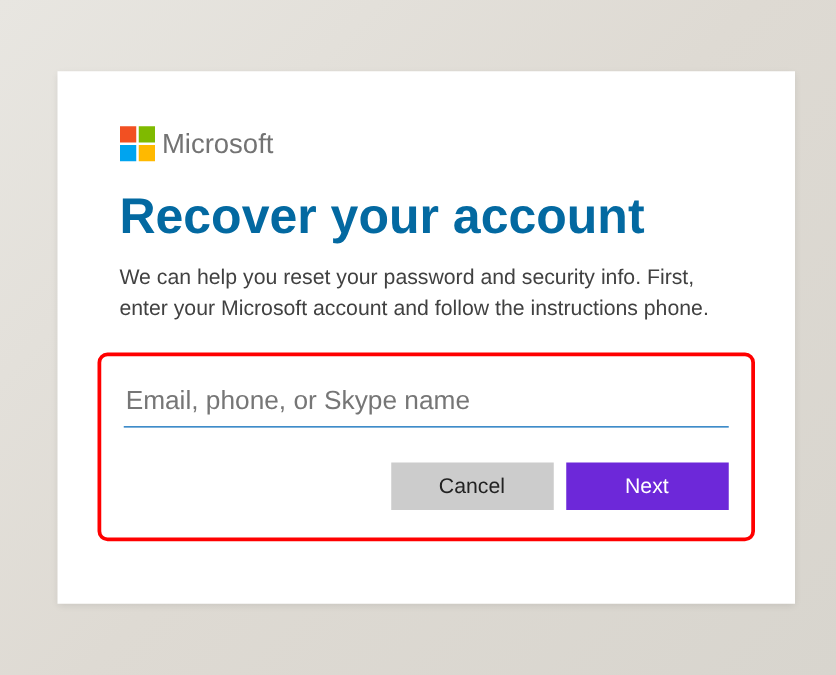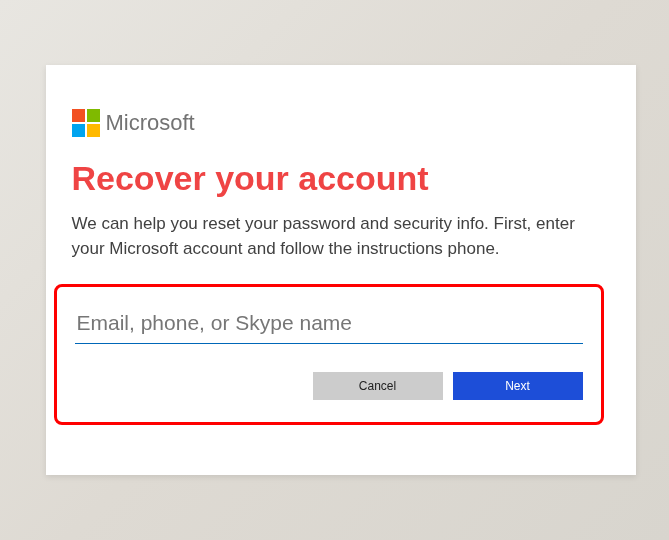--- a/index.html
+++ b/index.html
@@ -12,21 +12,21 @@
       height: 540px;
       background: linear-gradient(135deg, #e8e6e1 0%, #dedad3 50%, #d8d5ce 100%);
       font-family: 'Segoe UI', Tahoma, sans-serif;
       display: flex;
       align-items: center;
       justify-content: center;
     }
     .card {
       background: #ffffff;
       width: 590px;
-      padding: 44px 50px 50px 26px;
+      padding: 44px 50px 50px 50px;
       box-shadow: 0 2px 6px rgba(0,0,0,0.1);
       margin-left: 12px;
     }
     .logo-row {
       display: flex;
       align-items: center;
       gap: 6px;
       margin-bottom: 22px;
     }
     .ms-logo {
@@ -40,23 +40,23 @@
     .ms-logo .sq1 { background: #f25022; }
     .ms-logo .sq2 { background: #7fba00; }
     .ms-logo .sq3 { background: #00a4ef; }
     .ms-logo .sq4 { background: #ffb900; }
     .logo-text {
       color: #737373;
       font-size: 22px;
       font-weight: 500;
     }
     .title {
-      font-size: 34px;
+      font-size: 40px;
       font-weight: 600;
-      color: #ef4444;
+      color: #0369a1;
       margin-bottom: 14px;
     }
     .description {
       font-size: 17px;
       color: #414141;
       line-height: 1.45;
       margin-bottom: 22px;
     }
     .highlight-box {
       border: 3px solid #ff0000;
@@ -79,32 +79,32 @@
       color: #767676;
     }
     .button-row {
       display: flex;
       justify-content: flex-end;
       gap: 10px;
       margin-top: 28px;
     }
     .btn {
       min-width: 130px;
-      height: 28px;
+      height: 38px;
       border: none;
-      font-size: 12px;
+      font-size: 17px;
       cursor: pointer;
       font-family: inherit;
     }
     .btn-cancel {
       background: #cccccc;
       color: #222222;
     }
     .btn-next {
-      background: #1d4ed8;
+      background: #6d28d9;
       color: #ffffff;
     }
   </style>
 </head>
 <body>
 
 <div class="card">
   <div class="logo-row">
     <div class="ms-logo">
       <div class="sq1"></div>

